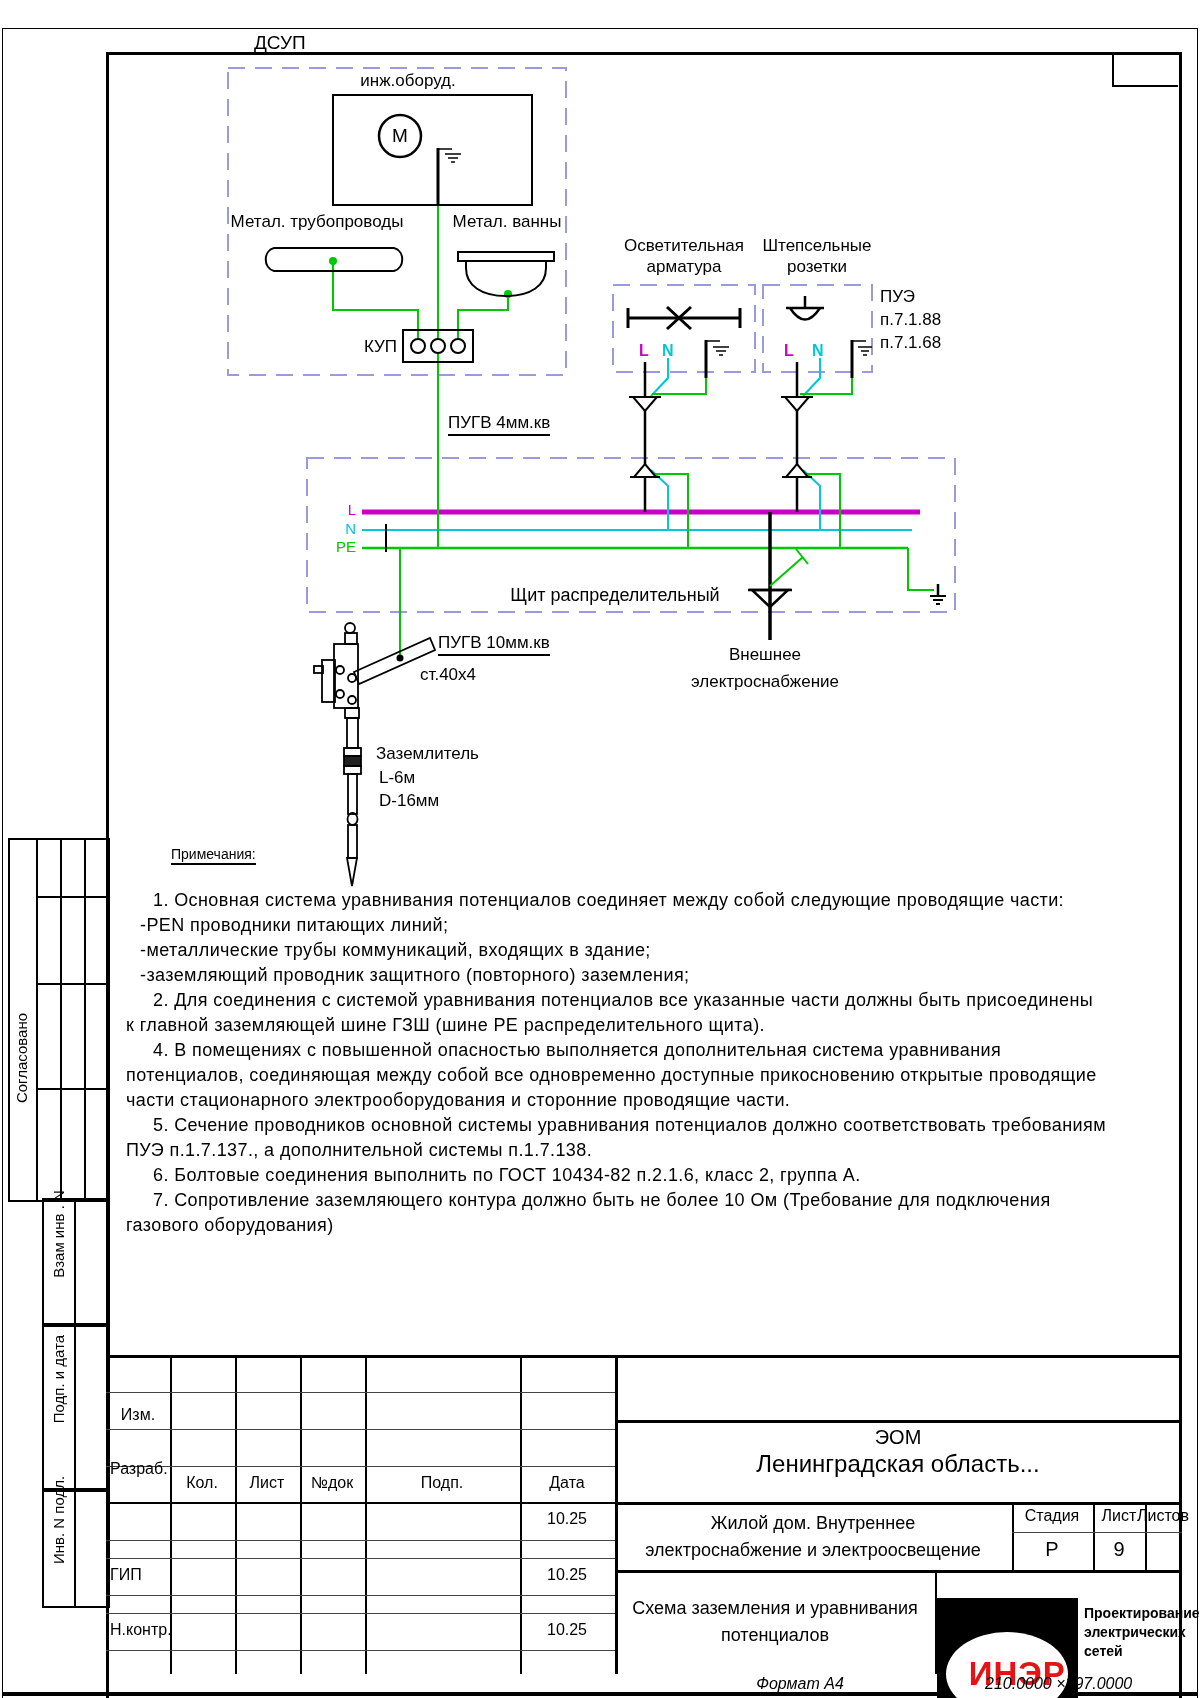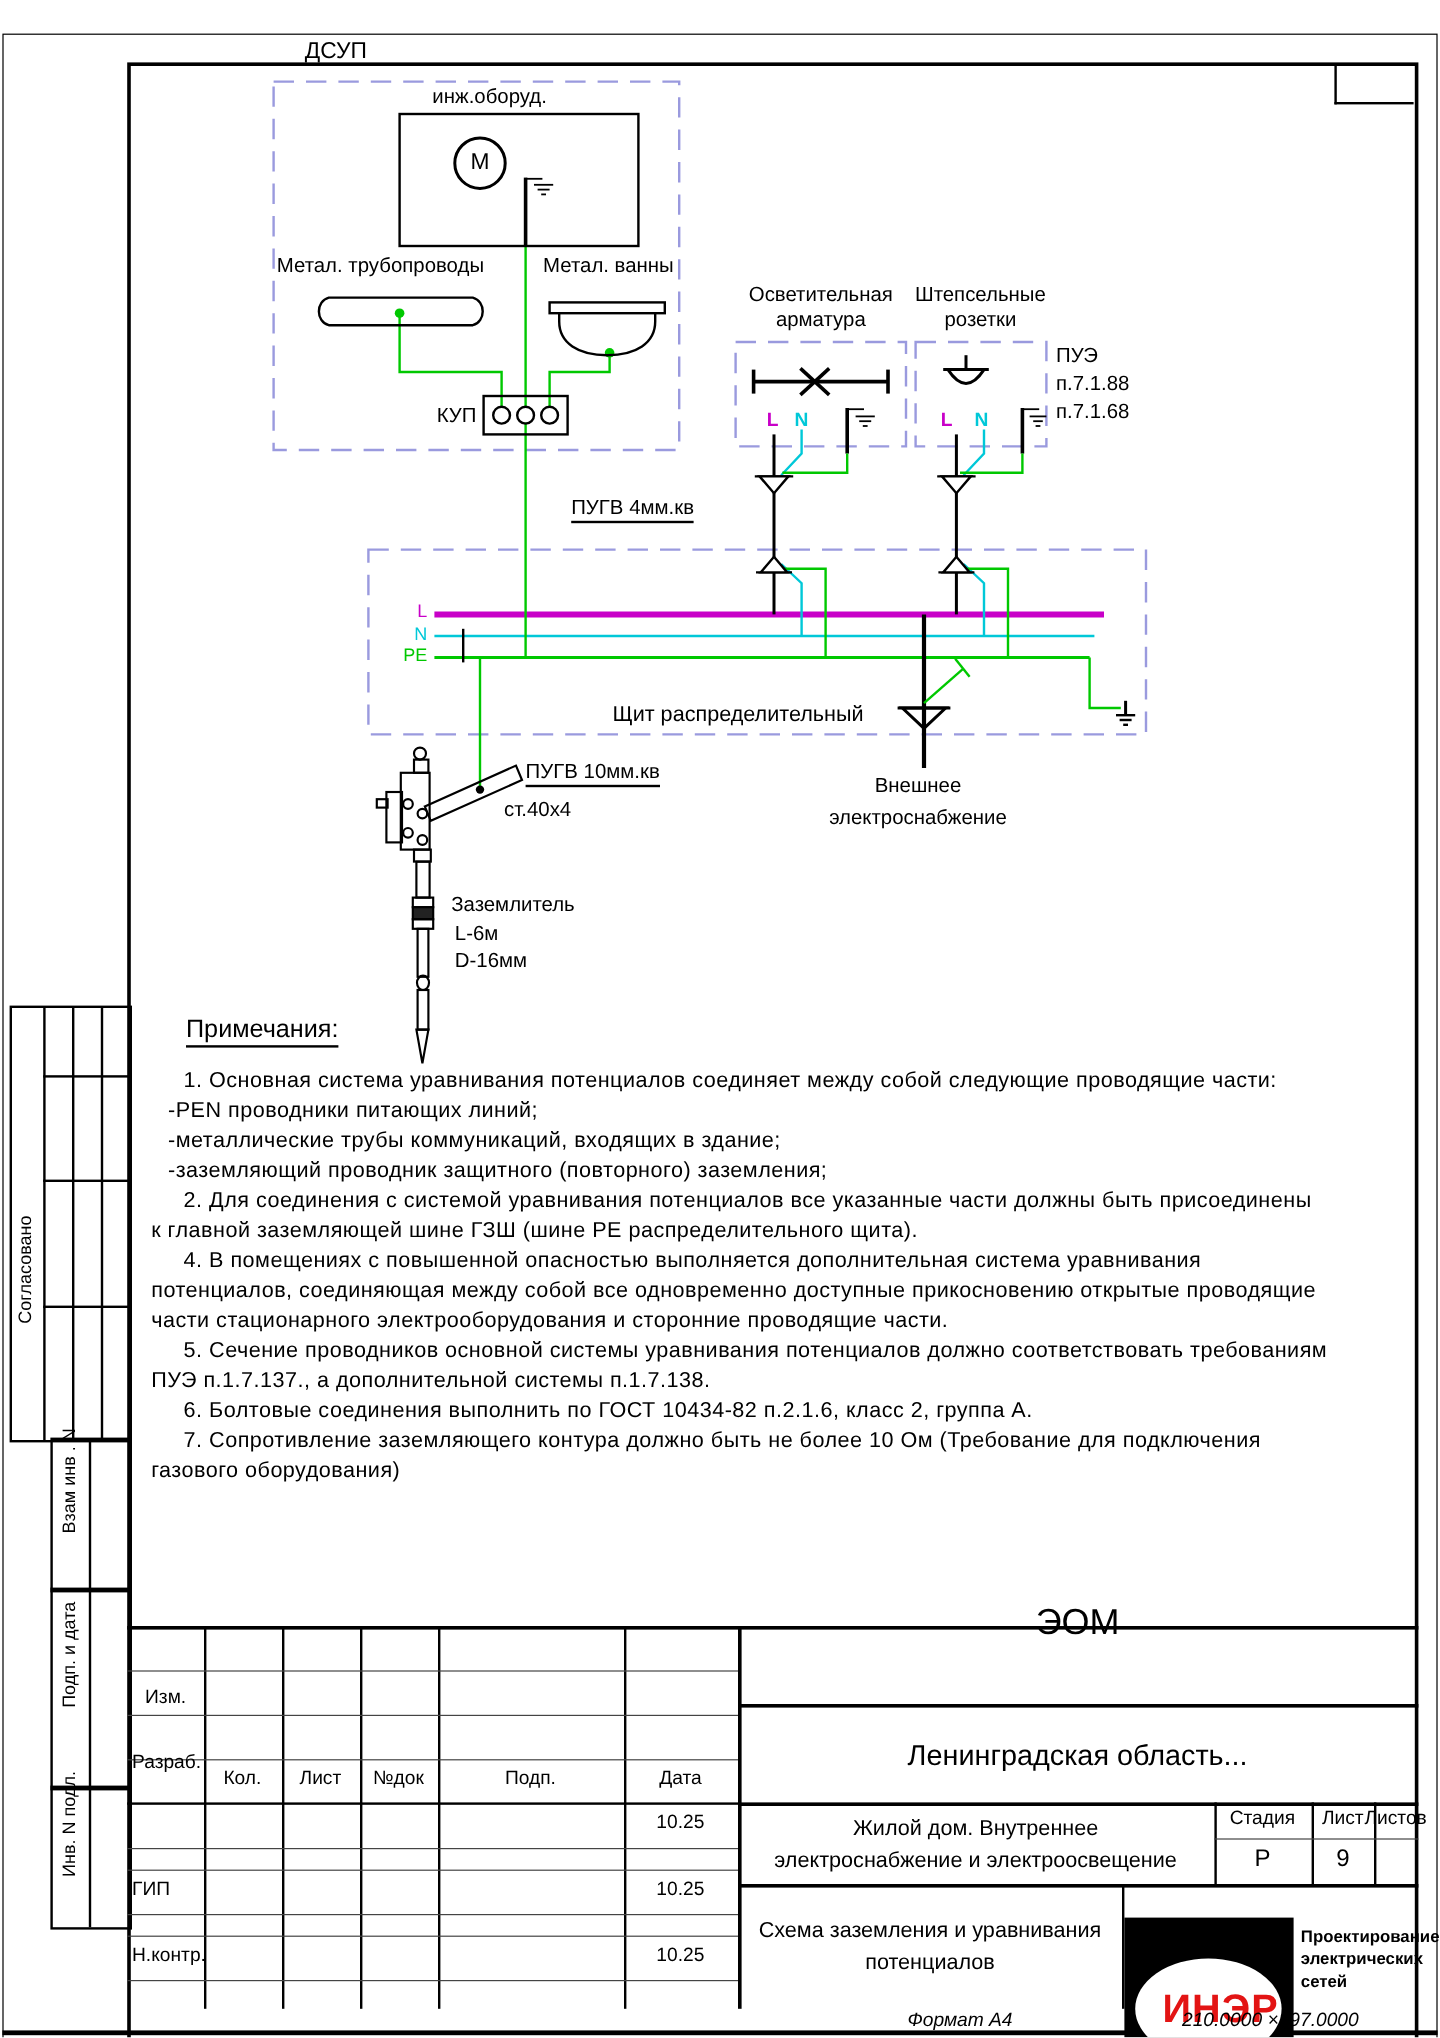--- a/index.html
+++ b/index.html
@@ -212,21 +212,21 @@
       <polygon points="347,858 357,858 352,886"></polygon>
     </g>
   </svg>
 
   <div class="lbl" style="left:254px;top:32px;font-size:19px;">ДСУП</div>
   <div class="lbl c" style="left:408px;top:71px;">инж.оборуд.</div>
   <div class="lbl c" style="left:400px;top:125px;font-size:19px;">М</div>
   <div class="lbl c" style="left:317px;top:212px;">Метал. трубопроводы</div>
   <div class="lbl c" style="left:507px;top:212px;">Метал. ванны</div>
   <div class="lbl r" style="left:397px;top:337px;">КУП</div>
-  <div class="lbl und" style="left:448px;top:413px;margin-left:28px;">ПУГВ 4мм.кв</div>
+  <div class="lbl und" style="left:448px;top:413px;">ПУГВ 4мм.кв</div>
 
   <div class="lbl c" style="left:684px;top:236px;">Осветительная</div>
   <div class="lbl c" style="left:684px;top:257px;">арматура</div>
   <div class="lbl c" style="left:817px;top:236px;">Штепсельные</div>
   <div class="lbl c" style="left:817px;top:257px;">розетки</div>
 
   <div class="lbl" style="left:880px;top:287px;">ПУЭ</div>
   <div class="lbl" style="left:880px;top:310px;">п.7.1.88</div>
   <div class="lbl" style="left:880px;top:333px;">п.7.1.68</div>
 
@@ -244,21 +244,21 @@
   <div class="lbl c" style="left:765px;top:645px;">Внешнее</div>
   <div class="lbl c" style="left:765px;top:672px;">электроснабжение</div>
 
   <div class="lbl und" style="left:438px;top:633px;">ПУГВ 10мм.кв</div>
   <div class="lbl" style="left:420px;top:665px;">ст.40х4</div>
 
   <div class="lbl" style="left:376px;top:744px;">Заземлитель</div>
   <div class="lbl" style="left:379px;top:768px;">L-6м</div>
   <div class="lbl" style="left:379px;top:791px;">D-16мм</div>
 
-  <div class="lbl und" style="left:155px;top:846px;font-size:21px;">Примечания:</div>
+  <div class="lbl und" style="left:171px;top:846px;font-size:14px;">Примечания:</div>
   <div class="note ind2" style="top:890px;">1. Основная система уравнивания потенциалов соединяет между собой следующие проводящие части:</div>
   <div class="note ind1" style="top:915px;">-PEN проводники питающих линий;</div>
   <div class="note ind1" style="top:940px;">-металлические трубы коммуникаций, входящих в здание;</div>
   <div class="note ind1" style="top:965px;">-заземляющий проводник защитного (повторного) заземления;</div>
   <div class="note ind2" style="top:990px;">2. Для соединения с системой  уравнивания потенциалов все указанные части должны быть присоединены</div>
   <div class="note" style="top:1015px;">к главной заземляющей шине ГЗШ (шине PE распределительного щита).</div>
   <div class="note ind2" style="top:1040px;">4. В помещениях с повышенной опасностью выполняется дополнительная система уравнивания</div>
   <div class="note" style="top:1065px;">потенциалов, соединяющая между собой все одновременно доступные прикосновению открытые проводящие</div>
   <div class="note" style="top:1090px;">части стационарного электрооборудования и сторонние проводящие части.</div>
   <div class="note ind2" style="top:1115px;">5. Сечение проводников основной системы уравнивания потенциалов должно соответствовать требованиям</div>
@@ -303,21 +303,21 @@
   <div class="bline" style="left:615px;top:1420px;width:567px;height:3px;"></div>
   <div class="bline" style="left:615px;top:1502px;width:567px;height:3px;"></div>
   <div class="bline" style="left:615px;top:1570px;width:567px;height:3px;"></div>
 
   <div class="bline" style="left:1012px;top:1502px;width:2px;height:68px;"></div>
   <div class="bline" style="left:1093px;top:1502px;width:2px;height:68px;"></div>
   <div class="bline" style="left:1145px;top:1502px;width:2px;height:68px;"></div>
   <div class="bline thin" style="left:1012px;top:1532px;width:170px;height:1px;"></div>
   <div class="bline" style="left:935px;top:1570px;width:2px;height:104px;"></div>
 
-  <div class="tb-txt c" style="left:898px;top:1336px;font-size:30px;">ЭОМ</div>
+  <div class="tb-txt c" style="left:898px;top:1426px;font-size:20px;">ЭОМ</div>
   <div class="tb-txt c" style="left:898px;top:1450px;font-size:24px;">Ленинградская область...</div>
   <div class="tb-txt c" style="left:813px;top:1513px;font-size:18px;">Жилой дом. Внутреннее</div>
   <div class="tb-txt c" style="left:813px;top:1540px;font-size:18px;">электроснабжение и электроосвещение</div>
   <div class="tb-txt c" style="left:775px;top:1598px;font-size:18px;">Схема заземления и уравнивания</div>
   <div class="tb-txt c" style="left:775px;top:1625px;font-size:18px;">потенциалов</div>
 
   <div class="tb-txt c" style="left:1052px;top:1507px;">Стадия</div>
   <div class="tb-txt c" style="left:1119px;top:1507px;">Лист</div>
   <div class="tb-txt c" style="left:1163px;top:1507px;">Листов</div>
   <div class="tb-txt c" style="left:1052px;top:1538px;font-size:20px;">Р</div>

